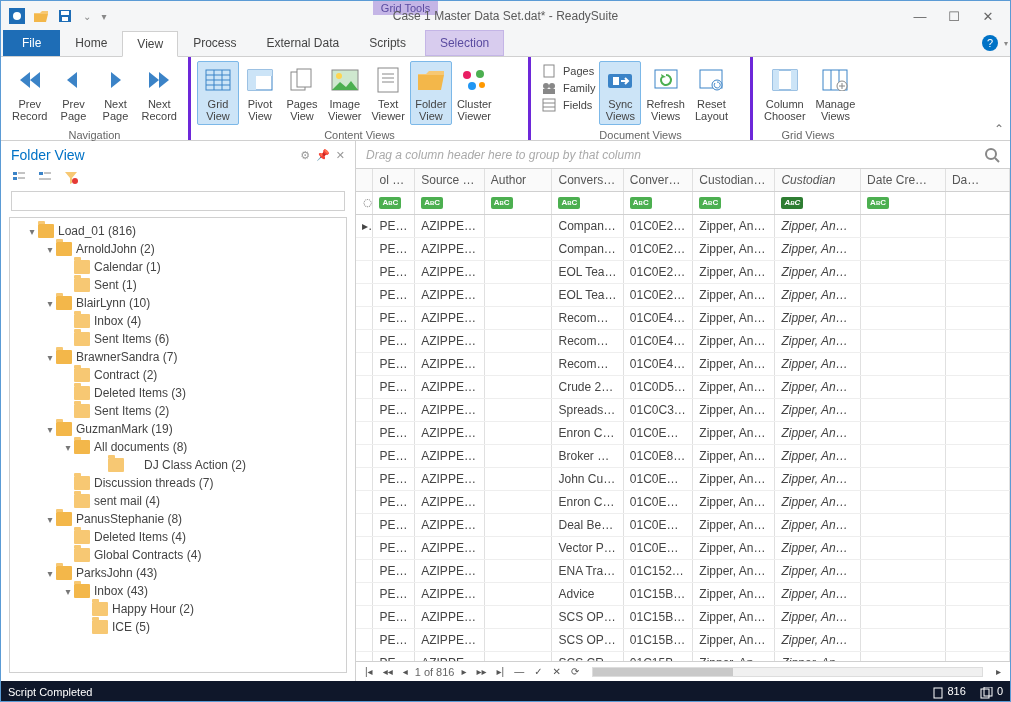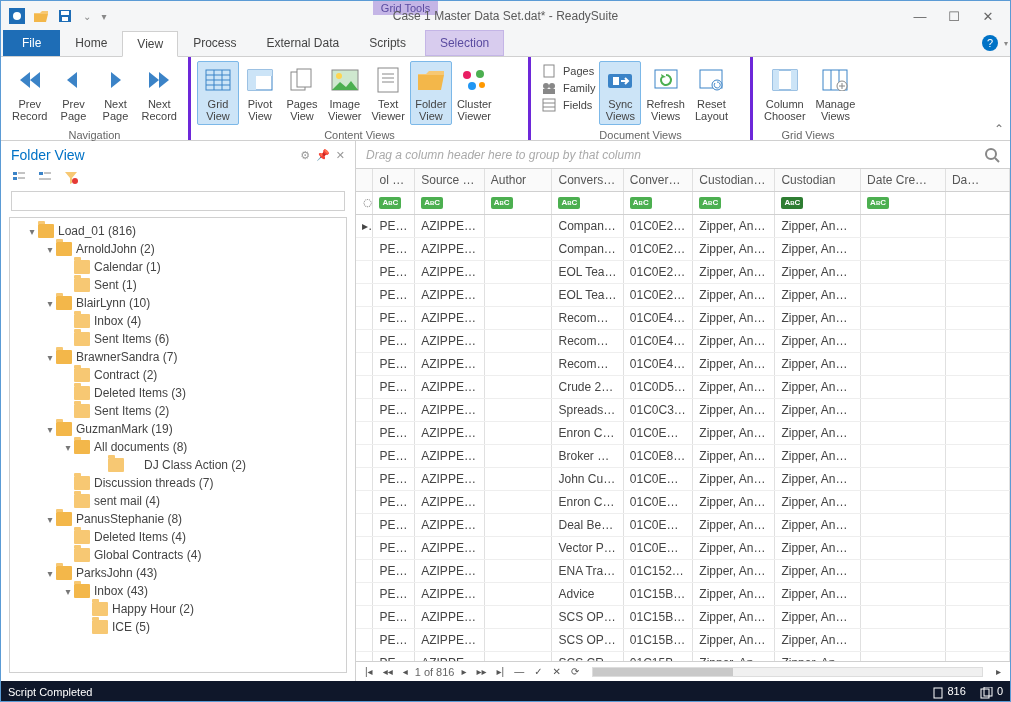--- a/index.html
+++ b/index.html
@@ -51,21 +51,21 @@
 .grid-head-row { display: flex; border-bottom: 1px solid #d0d0d0; background: #fafafa; }
 .gh, .gc { border-right: 1px solid #e0e0e0; padding: 4px 6px; font-size: 12px; overflow: hidden; white-space: nowrap; text-overflow: ellipsis; }
 .gh { color: #555; }
 .filter-row { display: flex; border-bottom: 1px solid #d0d0d0; background:#fff; }
 .filter-row .gc { padding: 2px 6px; height: 22px; }
 .abc { display:inline-block; font-size:8px; font-weight:bold; color:#fff; background:#4caf50; border-radius:2px; padding:0 3px; line-height:12px;}
 .abc.wild { background:#2e7d32; }
 .grid-body { flex: 1; overflow: auto; }
 .grow { display: flex; border-bottom: 1px solid #eee; }
 .grow .gc { height: 22px; line-height: 14px; }
-.col0{width:18px;} .col1{width:45px;} .col2{width:76px;} .col3{width:74px;} .col4{width:78px;} .col5{width:76px;} .col6{width:90px;} .col7{width:94px;} .col8{width:93px;} .col9{width:70px;}
+.col0{width:18px;} .col1{width:45px;} .col2{width:76px;} .col3{width:74px;} .col4{width:78px;} .col5{width:76px;} .col6{width:90px;} .col7{width:94px;font-style:italic;} .col8{width:93px;} .col9{width:70px;}
 .grid-footer { height: 20px; border-top: 1px solid #d0d0d0; display: flex; align-items: center; font-size: 11px; color: #666; padding: 0 6px; gap: 4px; }
 .nav-ico { font-size: 10px; color: #555; padding: 0 3px; }
 .hsb { flex:1; height:10px; background:#f0f0f0; border:1px solid #ddd; margin: 0 6px; position:relative;}
 .hsb::after{content:''; position:absolute; left:0; width:140px; top:0; bottom:0; background:#c9c9c9;}
 .statusbar { height: 22px; background: #0f172a; color: #fff; display: flex; align-items: center; padding: 0 7px; font-size: 11px; }
 .sb-right { margin-left: auto; display: flex; gap: 14px; align-items: center;}
 svg { display:block; }
 ::-webkit-scrollbar { width: 16px; height:16px; }
 ::-webkit-scrollbar-thumb { background:#c9c9c9; }
 ::-webkit-scrollbar-track { background:#f0f0f0; }

